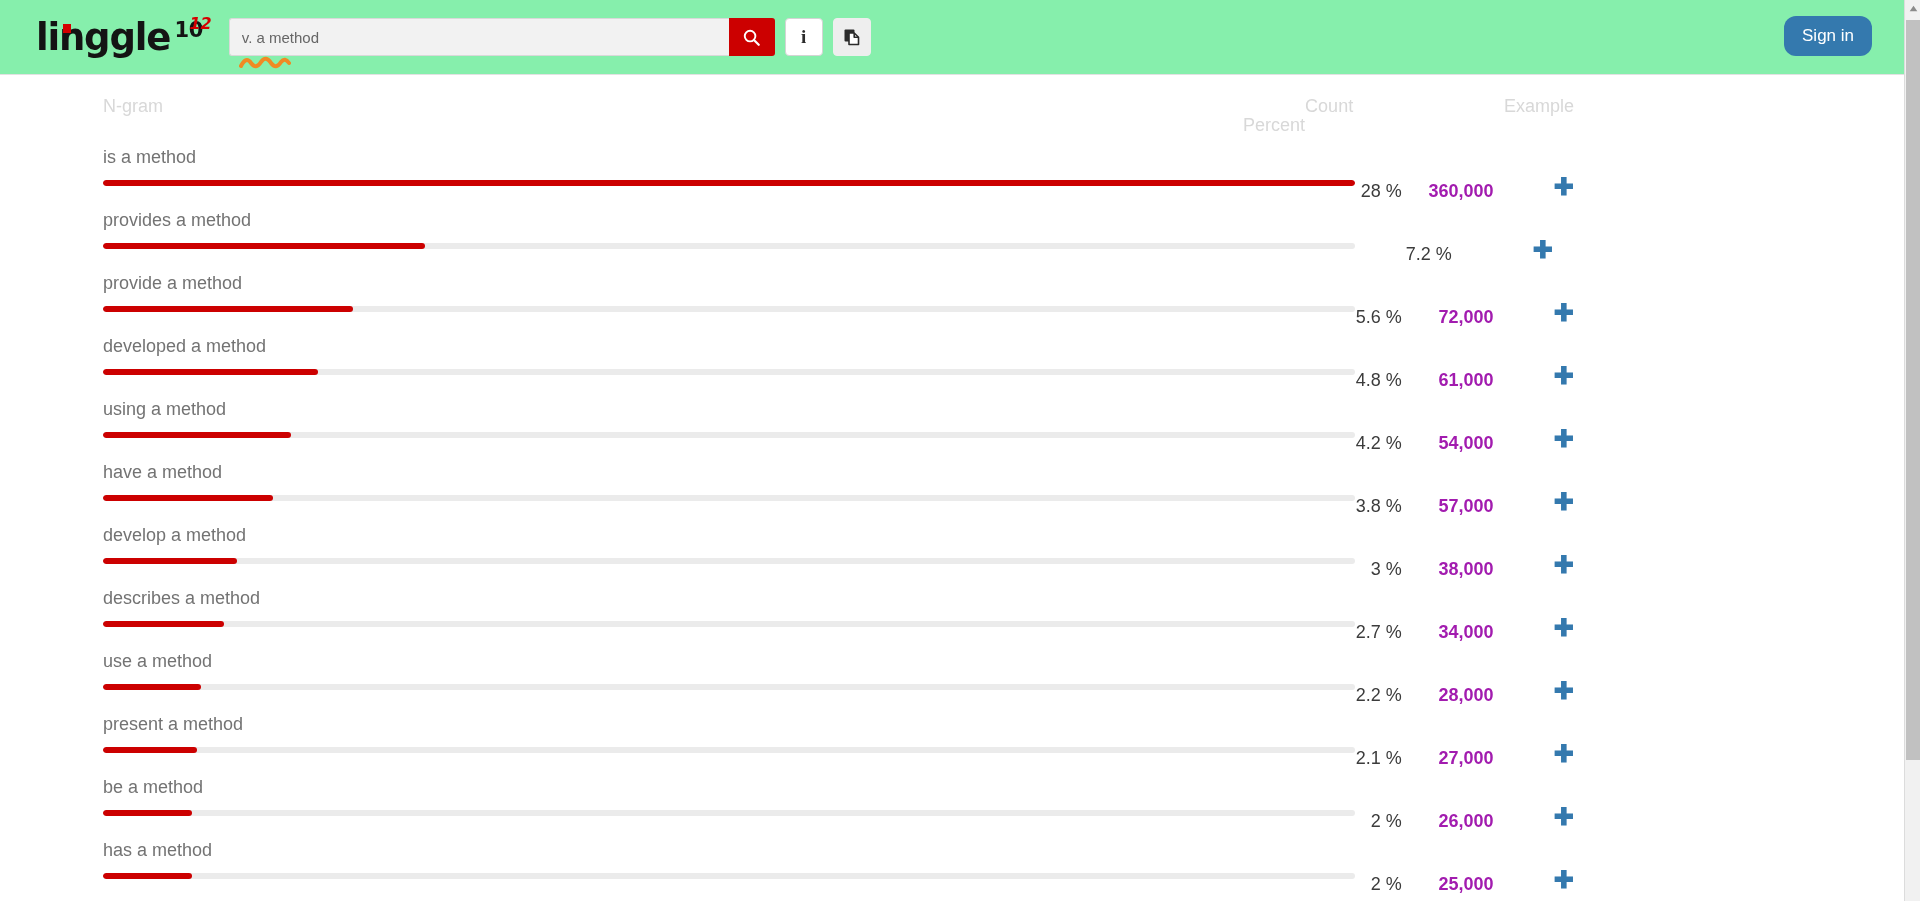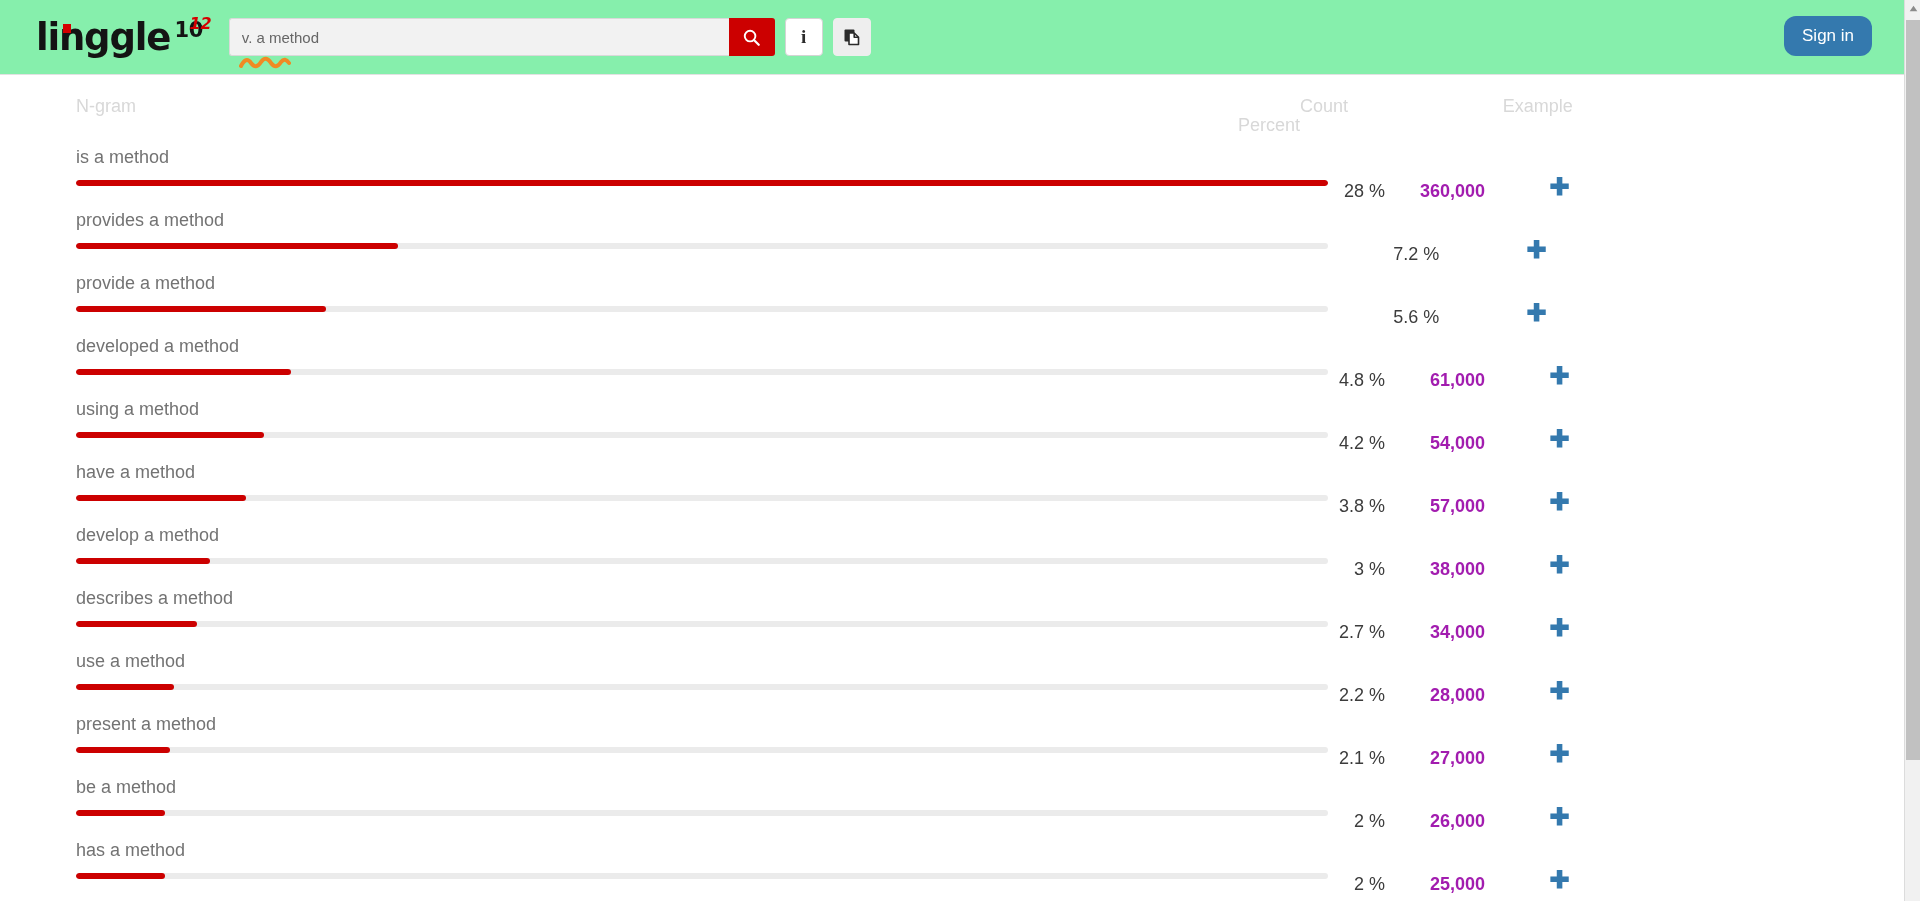--- a/index.html
+++ b/index.html
@@ -150,20 +150,21 @@
   
   #results {
     width: 1904px;
     padding: 0 0 0 0;
     background: #ffffff;
   }
   .row {
     display: flex;
     align-items: flex-start;
     width: 1612px;
+    padding-left: 27px;
   }
   #col-head {
     height: 62px;
     align-items: center;
   }
   .c-ngram { width: 1260px; padding-left: 76px; }
   .c-percent { width: 200px; text-align: right; margin-top: 39px; }
   .c-count { width: 160px; }
   .c-example { width: 190px; text-align: center; padding-left: 22px; }
 
@@ -331,20 +332,21 @@
           <div class="ex-cell"><span class="plus-icon">✚</span></div>
         </div>
         <div class="row data-row">
           <div class="ngram-cell">
             <div class="ngram-text">provide a method</div>
             <div class="bar-track">
               <div class="bar-fill" style="width: 20%;"></div>
             </div>
           </div>
           <div class="pct-cell">5.6 %</div>
+          <div class="cnt-cell">72,000</div>
           <div class="ex-cell"><span class="plus-icon">✚</span></div>
         </div>
         <div class="row data-row">
           <div class="ngram-cell">
             <div class="ngram-text">developed a method</div>
             <div class="bar-track">
               <div class="bar-fill" style="width: 17.1429%;"></div>
             </div>
           </div>
           <div class="pct-cell">4.8 %</div>

